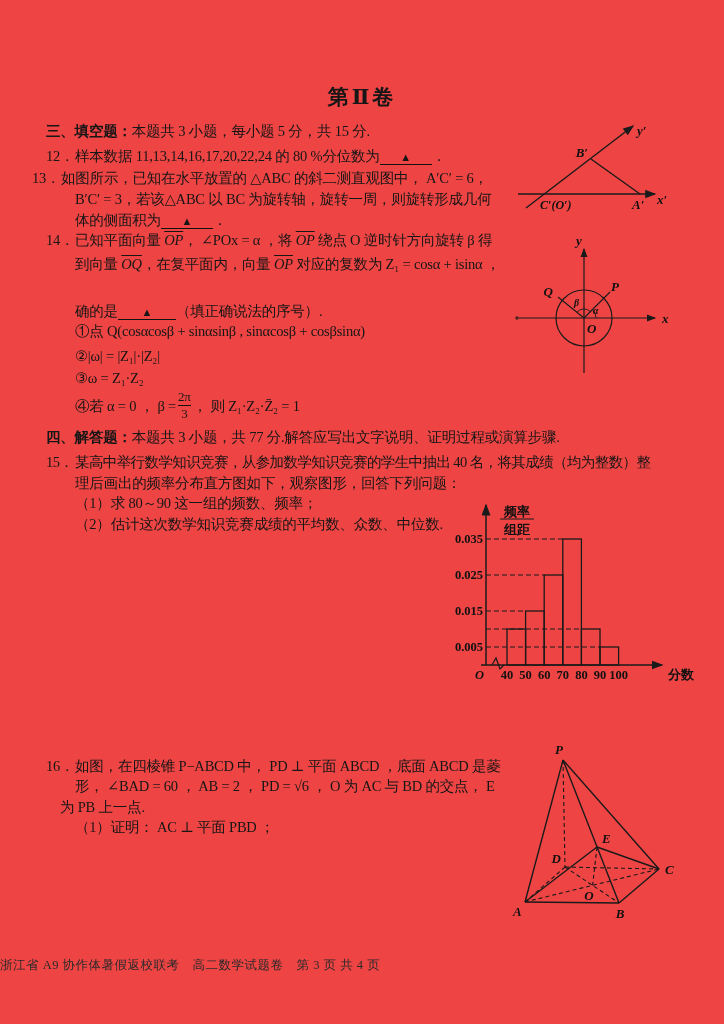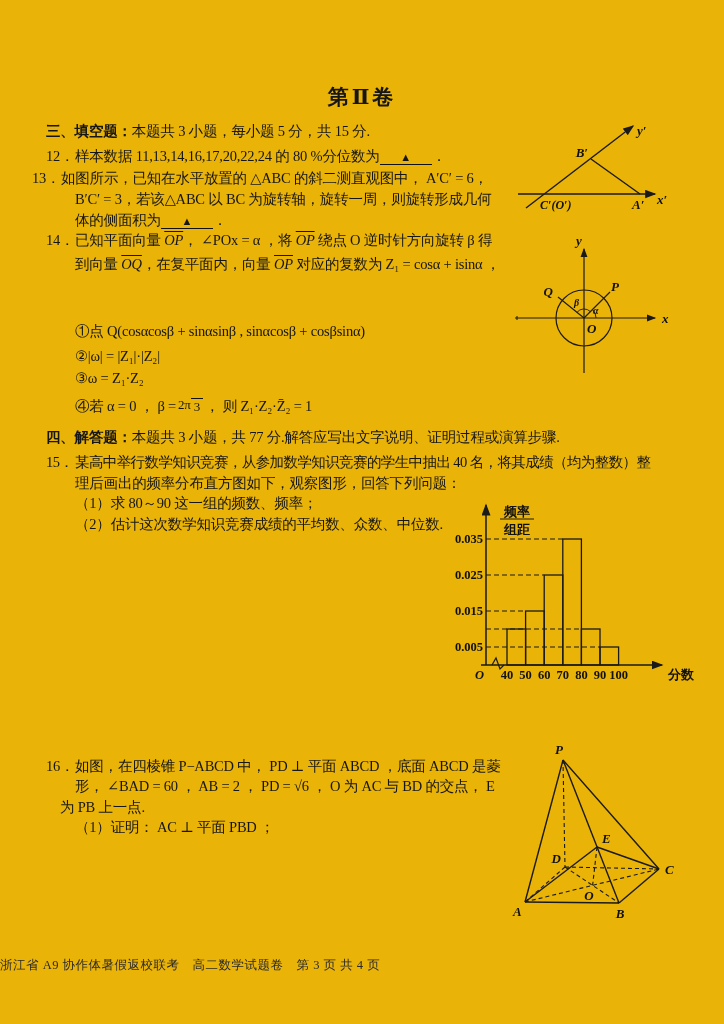--- a/index.html
+++ b/index.html
@@ -1,31 +1,31 @@
 <!DOCTYPE html>
 <html><head>
 <meta charset="utf-8">
 <style>
   html,body{margin:0;padding:0;}
   body{
     width:724px;height:1024px;background:#ffffff;
     font-family:"Liberation Serif","DejaVu Serif",serif;
     color:#161616;
   }
-  .page{position:relative;width:724px;height:1024px;background:#eab308;overflow:hidden;}
+  .page{position:relative;width:724px;height:1024px;background:#ef4444;overflow:hidden;}
   .title{position:absolute;top:83px;left:0;width:100%;text-align:center;
          font-size:21px;font-weight:bold;letter-spacing:3px;}
   .line{position:absolute;font-size:14.5px;line-height:19px;white-space:nowrap;letter-spacing:-0.2px;}
   .bold{font-weight:bold;}
   .num{display:inline-block;min-width:29px;}
   .blank{display:inline-block;min-width:52px;text-align:center;
          border-bottom:1.5px solid #111;font-size:11px;vertical-align:baseline;line-height:13px;}
   .vec{text-decoration:overline;font-style:italic;}
   .fracline{display:flex;align-items:center;height:32px;}
-  .frac{display:inline-flex;flex-direction:row;font-size:13px;line-height:1.15;margin:0 2px;}
+  .frac{display:inline-flex;flex-direction:column;align-items:center;font-size:13px;line-height:1.15;margin:0 2px;}
   .frac .den{border-top:1.2px solid #111;padding:1px 3px 0 3px;}
   .footer{position:absolute;top:957px;left:0;width:100%;text-align:left;
           font-size:12.5px;color:#2a2a2a;letter-spacing:0.5px;}
   svg{position:absolute;overflow:visible;}
   .fline{stroke:#1a1a1a;stroke-width:1.4;fill:none;}
   .fdash{stroke:#1a1a1a;stroke-width:1.1;fill:none;stroke-dasharray:4 3;}
   .flabel{font:italic bold 13px "Liberation Serif","DejaVu Serif",serif;fill:#111;}
   .flabel-sm{font:italic bold 10px "Liberation Serif","DejaVu Serif",serif;fill:#111;}
   .haxis{stroke:#1a1a1a;stroke-width:1.5;fill:none;}
   .hbar{stroke:#1a1a1a;stroke-width:1.3;fill:none;}
@@ -74,20 +74,23 @@
     <text class="flabel" x="83" y="45" text-anchor="end">B′</text>
     <text class="flabel" x="35" y="97" style="font-size:12px">C′(O′)</text>
     <text class="flabel" x="127" y="97">A′</text>
   </svg>
 
   <div class="line" style="left:46px;top:231px">
     <span class="num">14．</span><span>已知平面向量 </span><span class="vec">OP</span><span>， ∠POx = α ，将 </span><span class="vec">OP</span><span> 绕点 O 逆时针方向旋转 β 得</span>
   </div>
   <div class="line" style="left:75px;top:255px">
     <span>到向量 </span><span class="vec">OQ</span><span>，在复平面内，向量 </span><span class="vec">OP</span><span> 对应的复数为 Z₁ = cosα + isinα ，</span>
+  </div>
+  <div class="line" style="left:75px;top:302px">
+    <span>确的是</span><span class="blank" style="min-width:58px">▲</span><span>（填正确说法的序号）.</span>
   </div>
   <div class="line" style="left:75px;top:322px">
     <span>①点 Q(cosαcosβ + sinαsinβ , sinαcosβ + cosβsinα)</span>
   </div>
   <div class="line" style="left:75px;top:347px">
     <span>②|ω| = |Z₁|·|Z₂|</span>
   </div>
   <div class="line" style="left:75px;top:369px">
     <span>③ω = Z₁·Z₂</span>
   </div>

